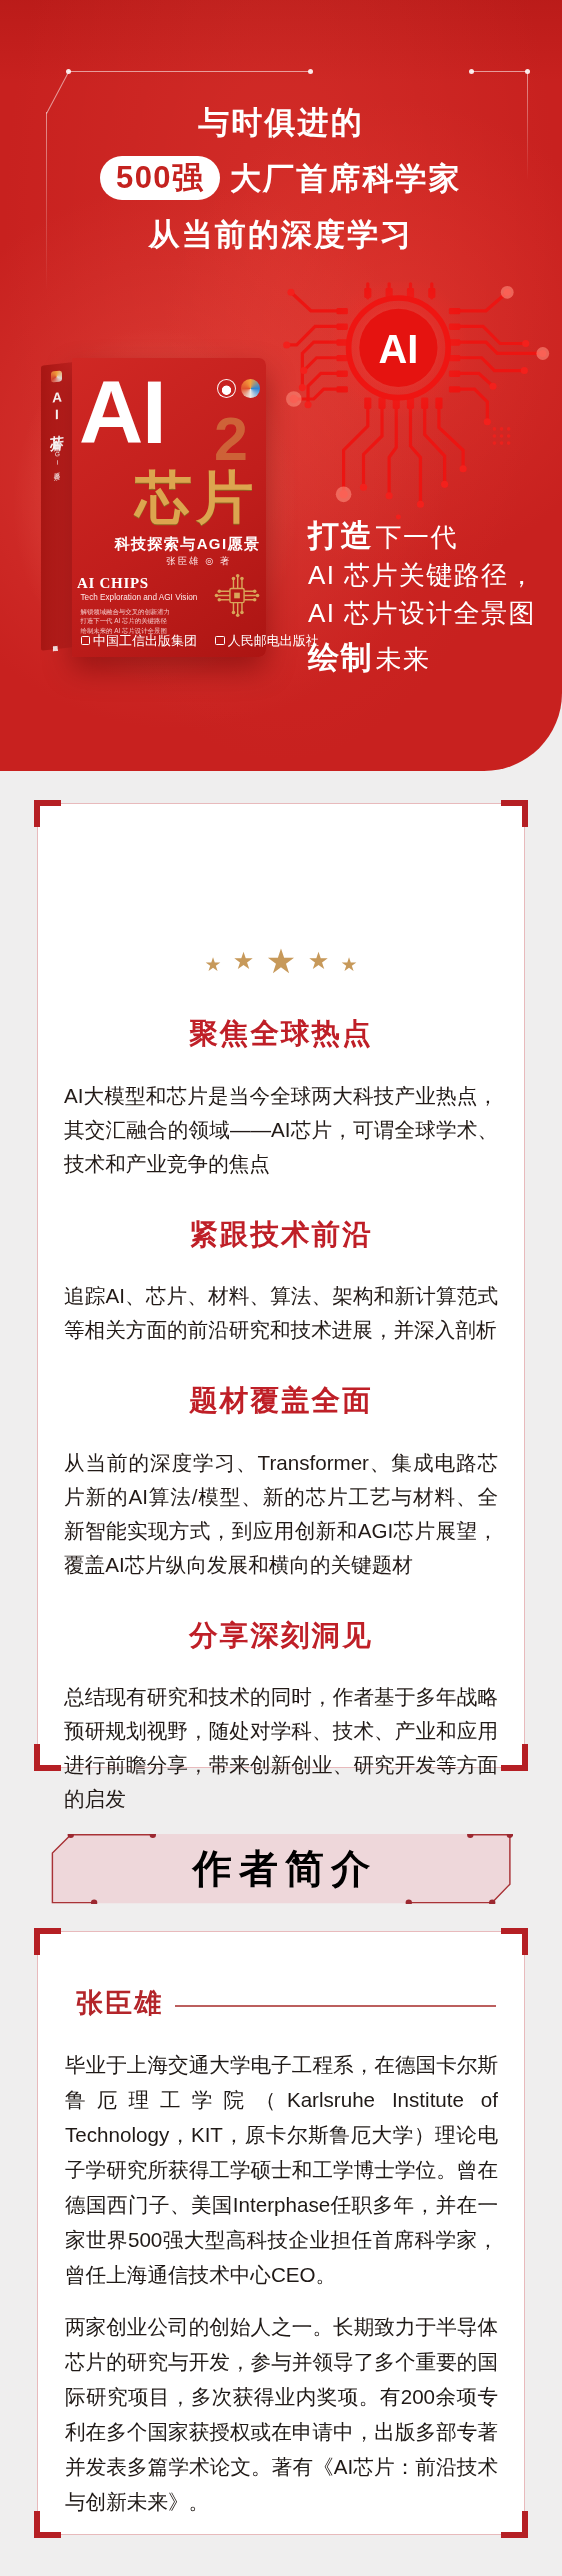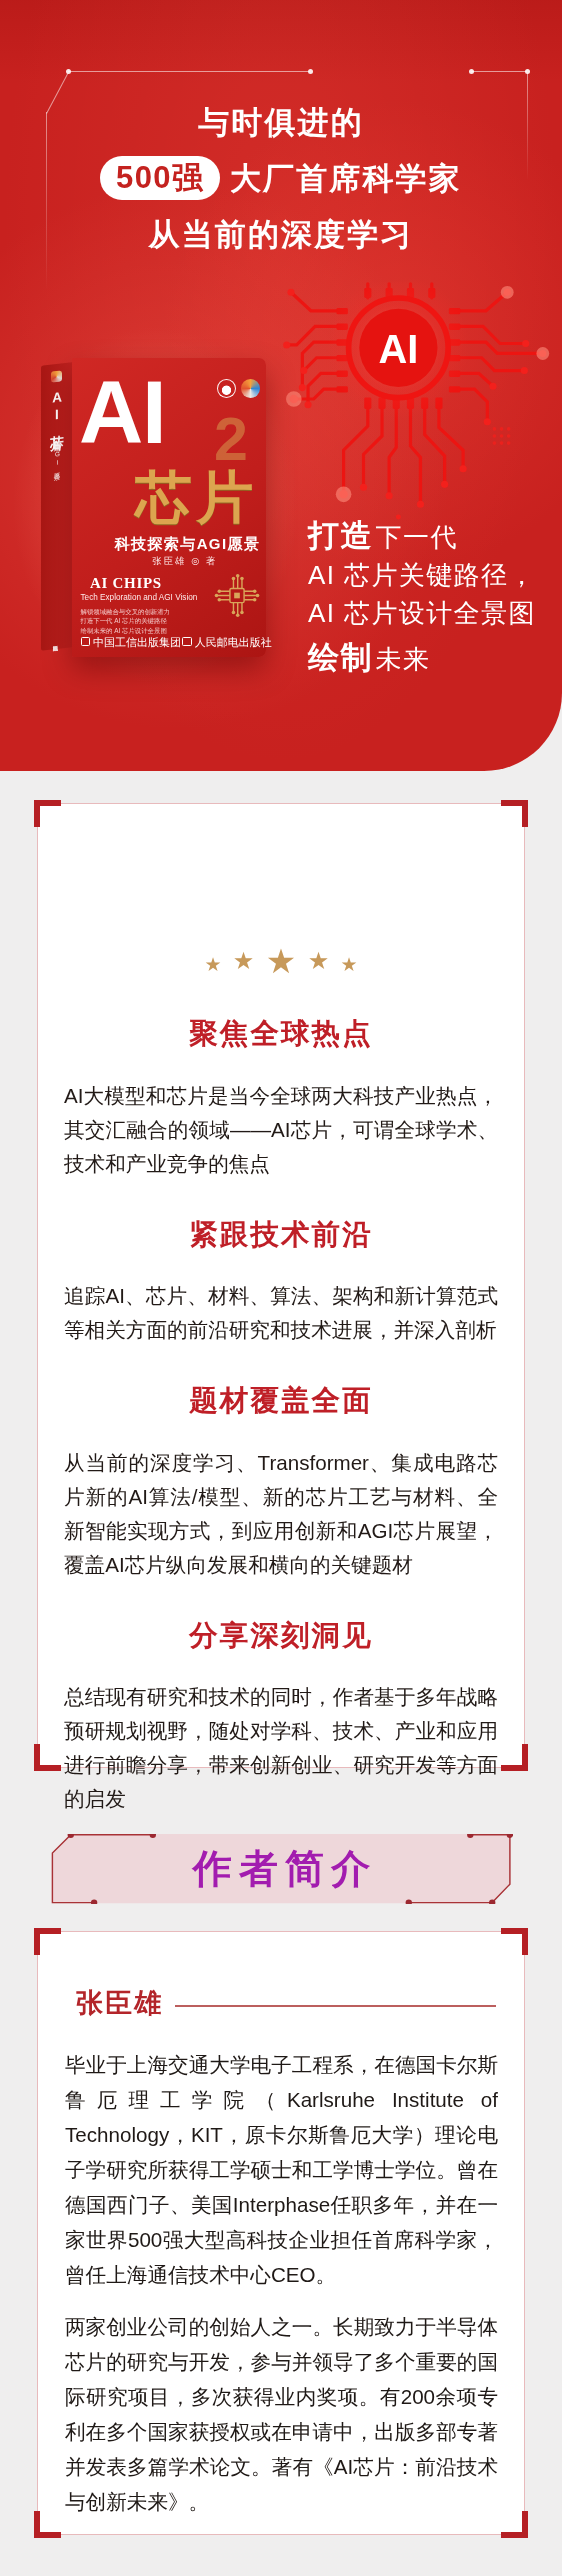--- a/index.html
+++ b/index.html
@@ -64,34 +64,34 @@
     box-shadow:0 13px 28.5px rgba(90,0,0,.45);
   }
   .badges{position:absolute;right:5.7px;top:21.4px;display:flex;gap:5.7px;}
   .badge{width:19px;height:19px;border-radius:50%;}
   .badge.b1{border:1.4px solid rgba(255,255,255,.95);box-sizing:border-box;background:radial-gradient(circle at 50% 60%, #fff 0 4.3px, transparent 5px);}
   .badge.b2{background:conic-gradient(#f5a13c,#2e86d6,#ece9e4,#e2552e,#f5a13c);}
   .bigAI{position:absolute;left:7.1px;top:10px;font-size:89px;line-height:1;font-weight:800;color:#fff;letter-spacing:-1.4px;}
   .ed2{position:absolute;left:142px;top:51px;font-size:61px;font-weight:700;color:#d8a452;opacity:.5;line-height:1;}
   .cnTitle{position:absolute;right:8.5px;top:111px;font-size:57px;line-height:1;font-weight:800;color:#dca54f;letter-spacing:4.3px;text-shadow:0 0.7px 0 #8f6a23;}
   .cover-sub{position:absolute;right:5.7px;top:177px;font-size:15px;font-weight:700;color:#fff;letter-spacing:1.4px;}
-  .cover-author{position:absolute;left:0;top:197px;width:75%;text-align:right;font-size:9.3px;color:#ffefef;letter-spacing:2.1px;}
-  .cover-series{position:absolute;left:18px;top:217px;font-family:"Liberation Serif","DejaVu Serif",serif;font-size:15px;font-weight:700;color:#fff;letter-spacing:0.7px;}
+  .cover-author{position:absolute;left:14px;top:197px;width:75%;text-align:right;font-size:9.3px;color:#ffefef;letter-spacing:2.1px;}
+  .cover-series{position:absolute;left:5px;top:217px;font-family:"Liberation Serif","DejaVu Serif",serif;font-size:15px;font-weight:700;color:#fff;letter-spacing:0.7px;}
   .cover-series-sub{position:absolute;left:8.5px;top:235px;font-size:8.2px;color:#ffeaea;}
   .cover-blurb{position:absolute;left:8.5px;top:249px;font-size:6.4px;line-height:9.6px;color:rgba(255,235,235,.85);}
   .gold-chip{position:absolute;left:140px;top:212px;}
-  .pub-row{position:absolute;left:8.5px;right:5.7px;bottom:7.1px;display:flex;align-items:center;gap:1px;font-size:11px;color:#fff;white-space:nowrap;}
+  .pub-row{position:absolute;left:8.5px;right:5.7px;bottom:7.1px;display:flex;align-items:center;gap:18px;font-size:13px;color:#fff;white-space:nowrap;}
   .plogo{display:inline-block;width:7.8px;height:7.8px;border:1.1px solid #fff;border-radius:1.4px;margin-right:2.8px;vertical-align:-0.7px;}
 
   
   .banner{position:absolute;left:50px;width:463px;height:70px;}
   .banner svg{position:absolute;left:0;top:0;}
   .banner-title{
     position:absolute;inset:0;display:flex;align-items:center;justify-content:center;
-    font-size:39px;font-weight:900;color:#a21caf;letter-spacing:7.1px;text-indent:7.1px;
+    font-size:39px;font-weight:900;color:#000000;letter-spacing:7.1px;text-indent:7.1px;
   }
   #banner-features{top:824px;}
   #banner-author{top:1834px;}
 
   
   .card{
     position:absolute;left:37px;width:488px;background:#fff;
     border:1.1px solid #e8babc;box-sizing:border-box;
   }
   #card-features{top:803px;height:965px;}

